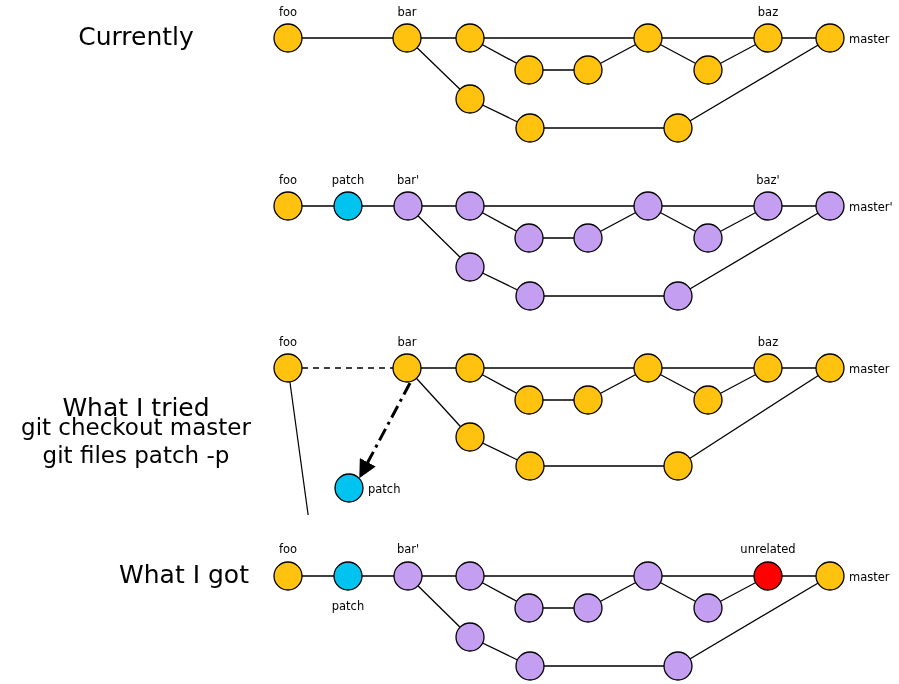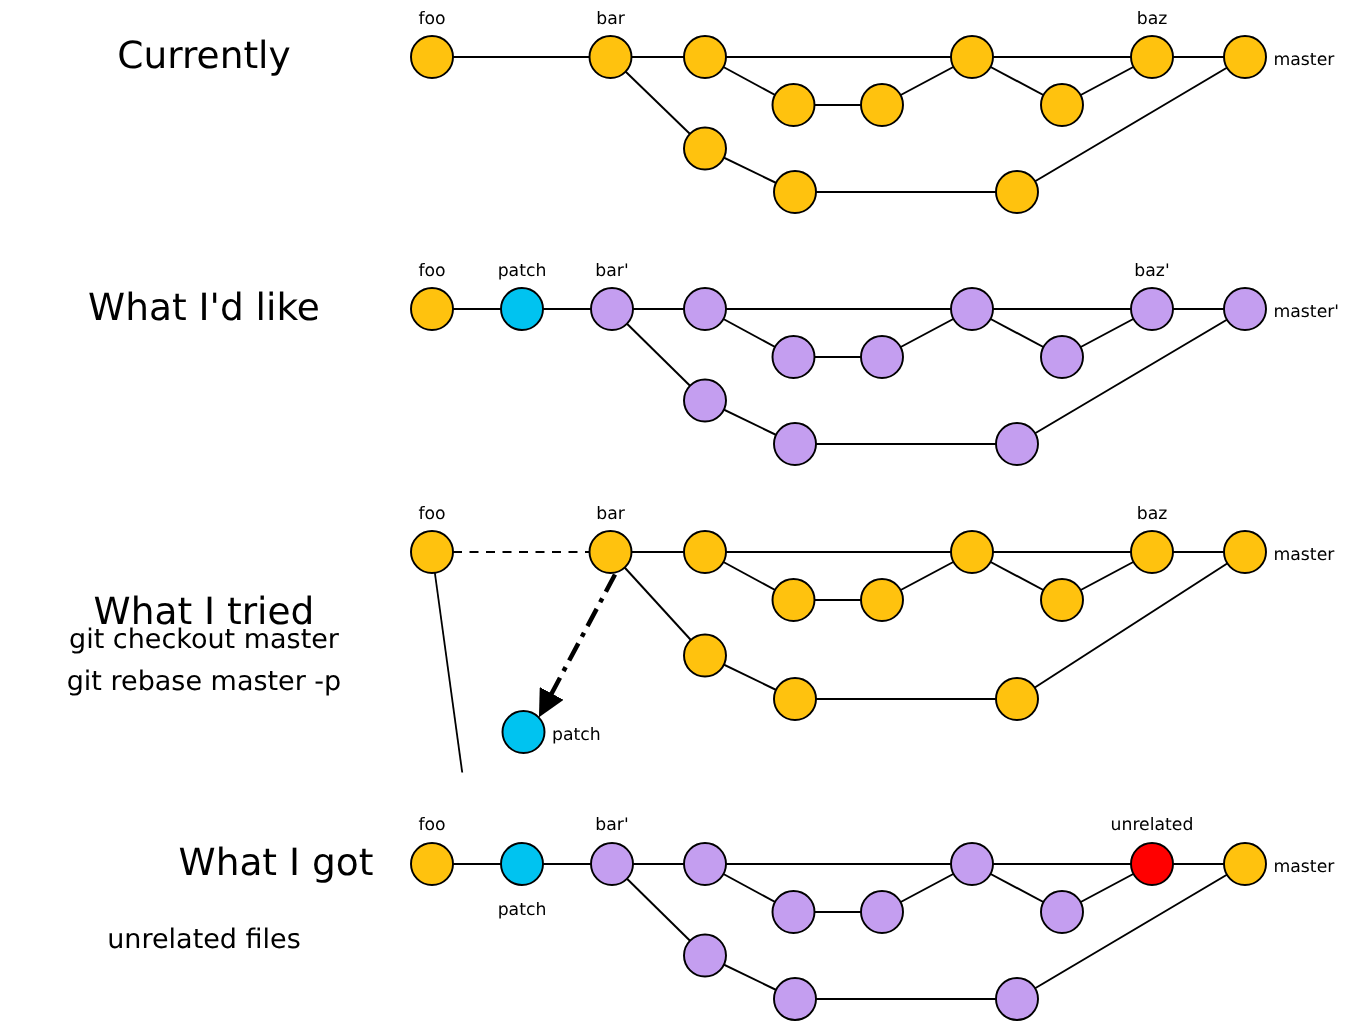--- a/index.html
+++ b/index.html
@@ -25,21 +25,21 @@
     width: 272px;
     text-align: center;
     color: #000000;
   }
   .caption-title {
     font-size: 25px;
     line-height: 30px;
     white-space: nowrap;
   }
   .caption-sub {
-    font-size: 18px;
+    font-size: 23px;
     line-height: 28px;
   }
   svg { display: block; }
   svg text.node-label {
     font-family: "DejaVu Sans", sans-serif;
     font-size: 11.5px;
     fill: #000000;
   }
 </style>
 </head>
@@ -84,23 +84,20 @@
     <g>
       <text class="node-label" x="288" y="16" text-anchor="middle">foo</text>
       <text class="node-label" x="407" y="16" text-anchor="middle">bar</text>
       <text class="node-label" x="768" y="16" text-anchor="middle">baz</text>
       <text class="node-label" x="849" y="43" text-anchor="start">master</text>
     </g>
   </svg>
 </div>
 
 <div class="row" style="top:160px;height:165px;">
-  <div class="caption-block" style="top:30px;">
-    <div class="caption-title">What I'd like</div>
-  </div>
 
   <svg width="899" height="165" viewBox="0 0 899 165" style="position:absolute;top:0;left:0;">
     <g stroke="#000000" stroke-width="1.3" fill="none">
       <line x1="288" y1="46" x2="348" y2="46"></line>
       <line x1="348" y1="46" x2="408" y2="46"></line>
       <line x1="408" y1="46" x2="470" y2="46"></line>
       <line x1="470" y1="46" x2="648" y2="46"></line>
       <line x1="648" y1="46" x2="768" y2="46"></line>
       <line x1="768" y1="46" x2="830" y2="46"></line>
       <line x1="470" y1="46" x2="529" y2="78"></line>
@@ -137,21 +134,21 @@
     </g>
   </svg>
 </div>
 
 <div class="row" style="top:325px;height:190px;">
   <div class="caption-block" style="top:28px;margin-top:40px;">
     <div class="caption-title">What I tried</div>
   </div>
   <div class="caption-block" style="top:88px;">
     <div class="caption-sub">git checkout master</div>
-    <div class="caption-sub">git rebase master -p</div>
+    <div class="caption-sub">git files patch -p</div>
   </div>
 
   <svg width="899" height="190" viewBox="0 0 899 190" style="position:absolute;top:0;left:0;">
     <defs>
       <marker id="arrow-patch" viewBox="0 0 10 10" refX="8" refY="5" markerWidth="6" markerHeight="6" orient="auto-start-reverse">
         <path d="M 0 0 L 10 5 L 0 10 z" fill="#000000"></path>
       </marker>
     </defs>
     <g stroke="#000000" stroke-width="1.3" fill="none">
       <line x1="302" y1="43" x2="393" y2="43" stroke-dasharray="6,5"></line>
@@ -194,21 +191,20 @@
       <text class="node-label" x="368" y="168" text-anchor="start">patch</text>
     </g>
   </svg>
 </div>
 
 <div class="row" style="top:515px;height:169px;">
   <div class="caption-block" style="top:45px;padding-left:48px;">
     <div class="caption-title">What I got</div>
   </div>
   <div class="caption-block" style="top:98px;">
-    <div class="caption-sub">unrelated files</div>
   </div>
 
   <svg width="899" height="169" viewBox="0 0 899 169" style="position:absolute;top:0;left:0;">
     <g stroke="#000000" stroke-width="1.3" fill="none">
       <line x1="288" y1="61" x2="348" y2="61"></line>
       <line x1="348" y1="61" x2="408" y2="61"></line>
       <line x1="408" y1="61" x2="470" y2="61"></line>
       <line x1="470" y1="61" x2="648" y2="61"></line>
       <line x1="648" y1="61" x2="768" y2="61"></line>
       <line x1="768" y1="61" x2="830" y2="61"></line>

